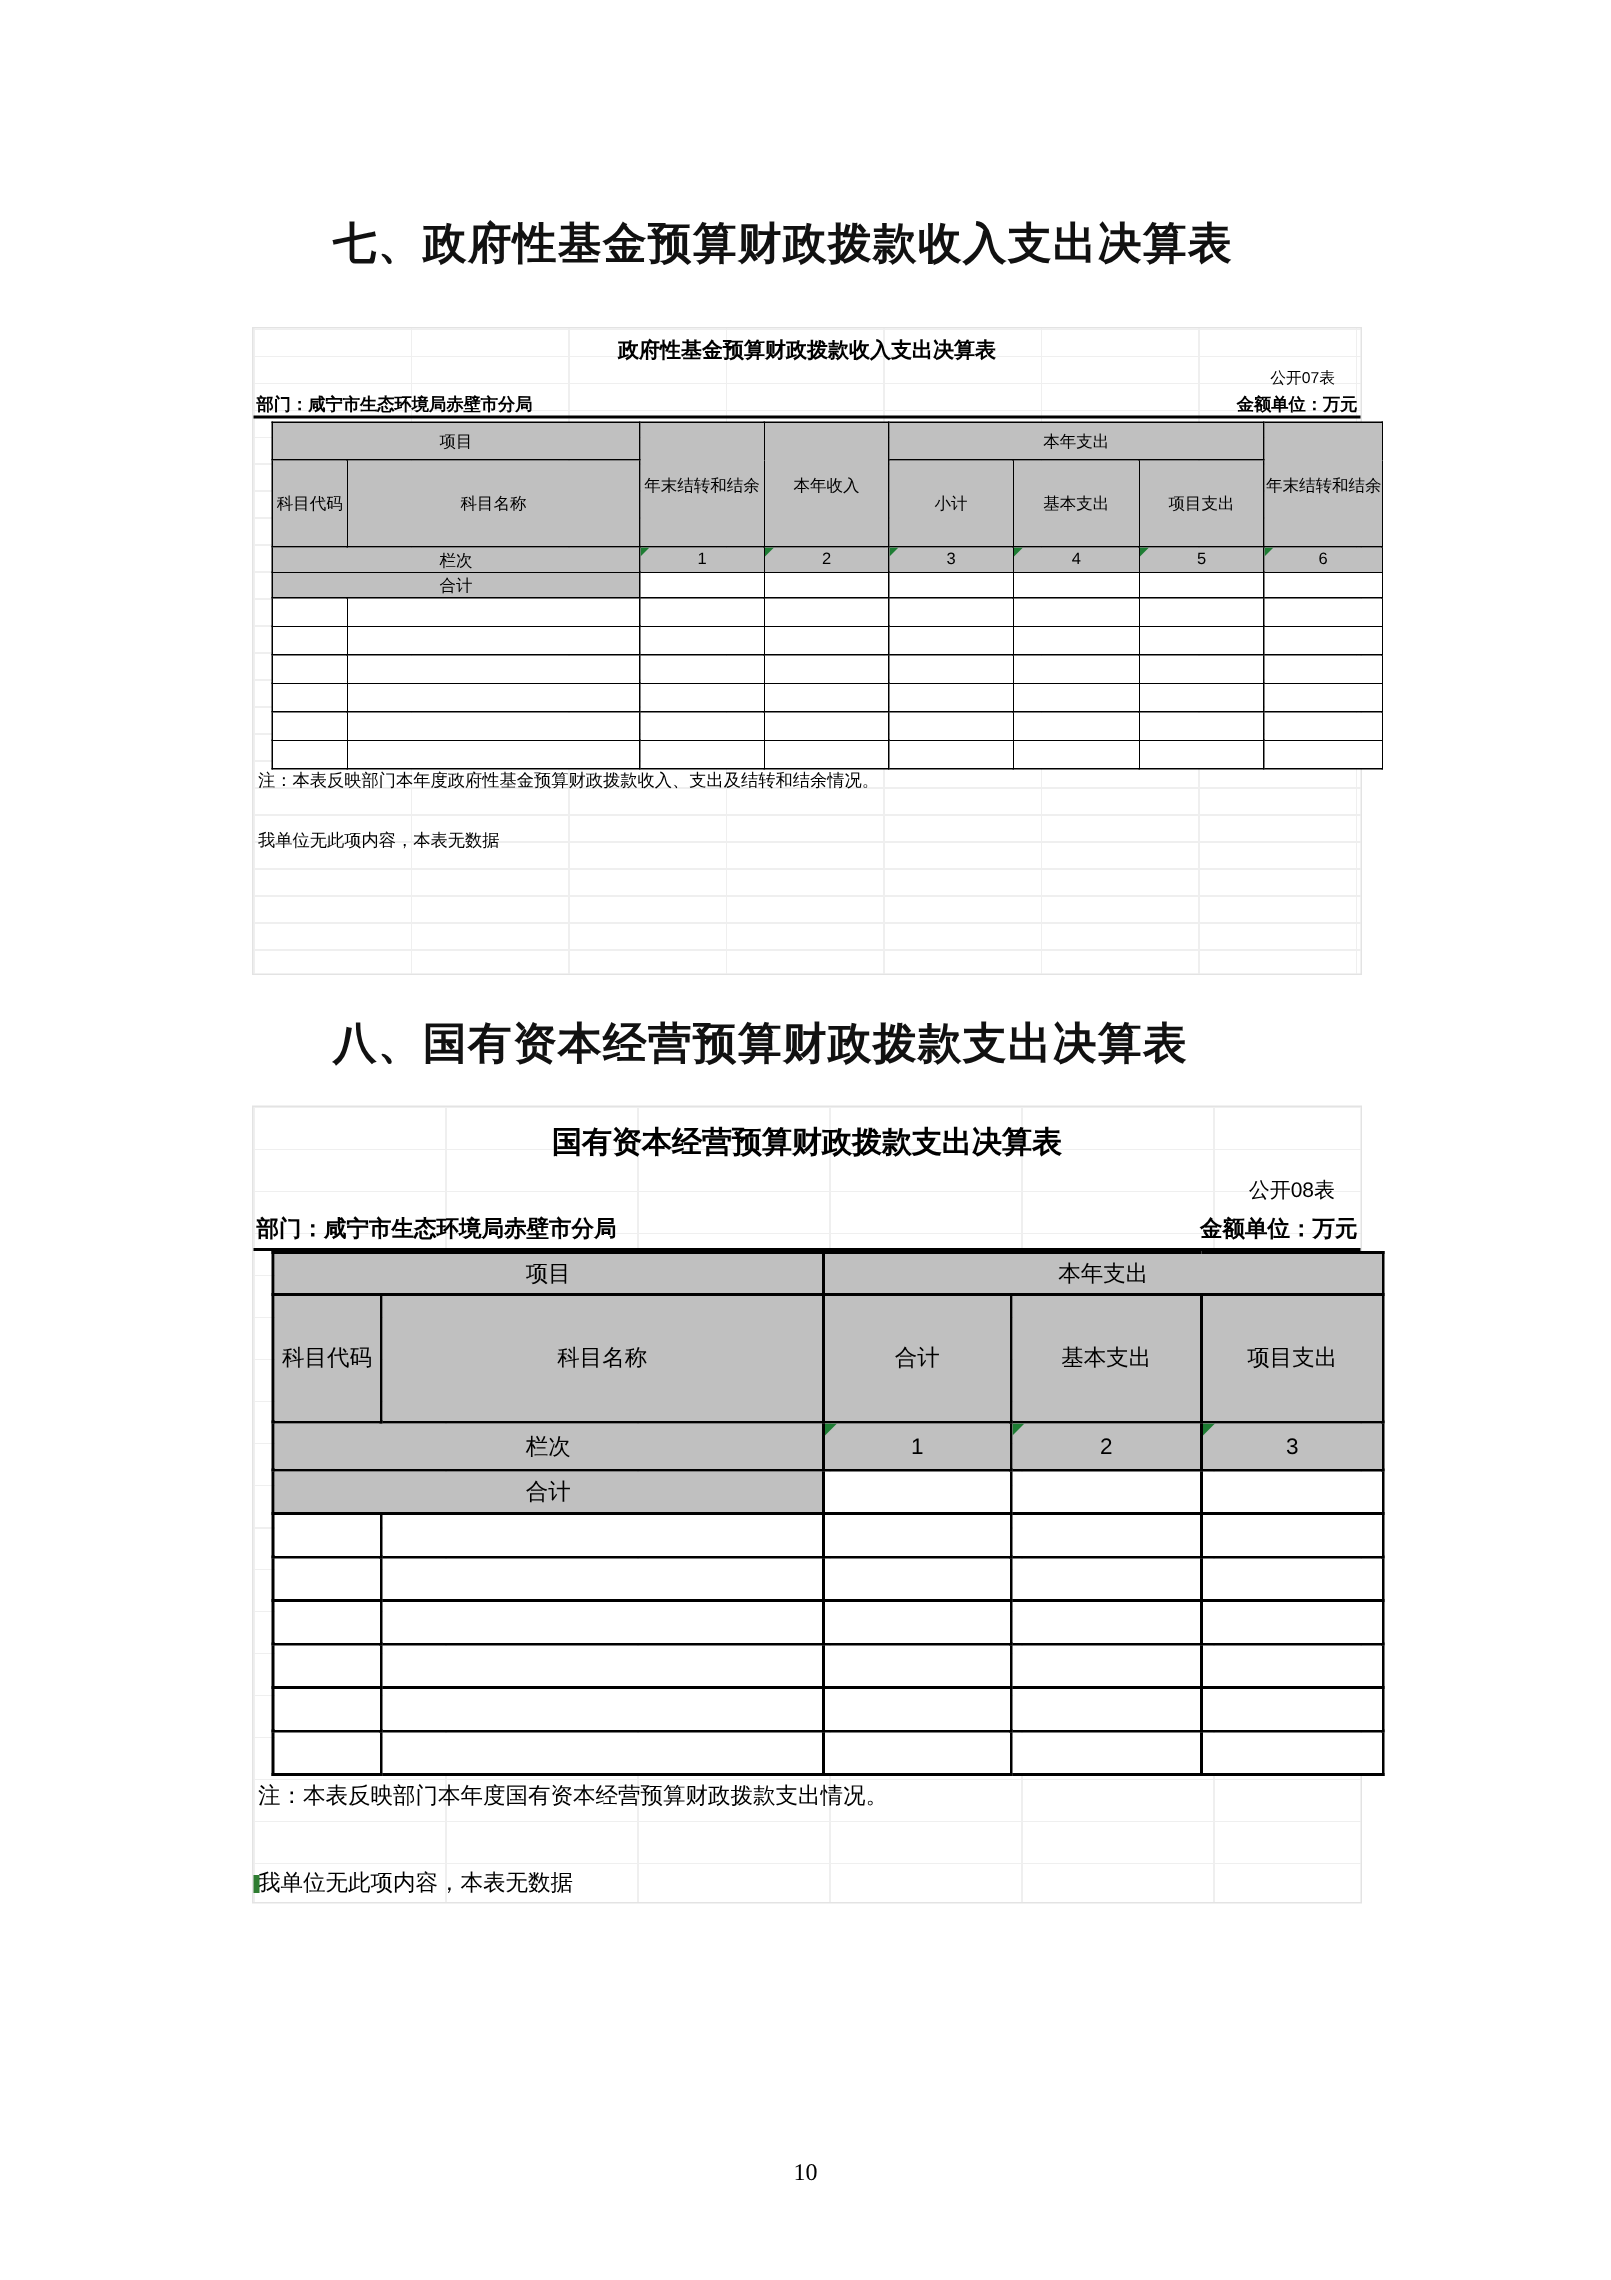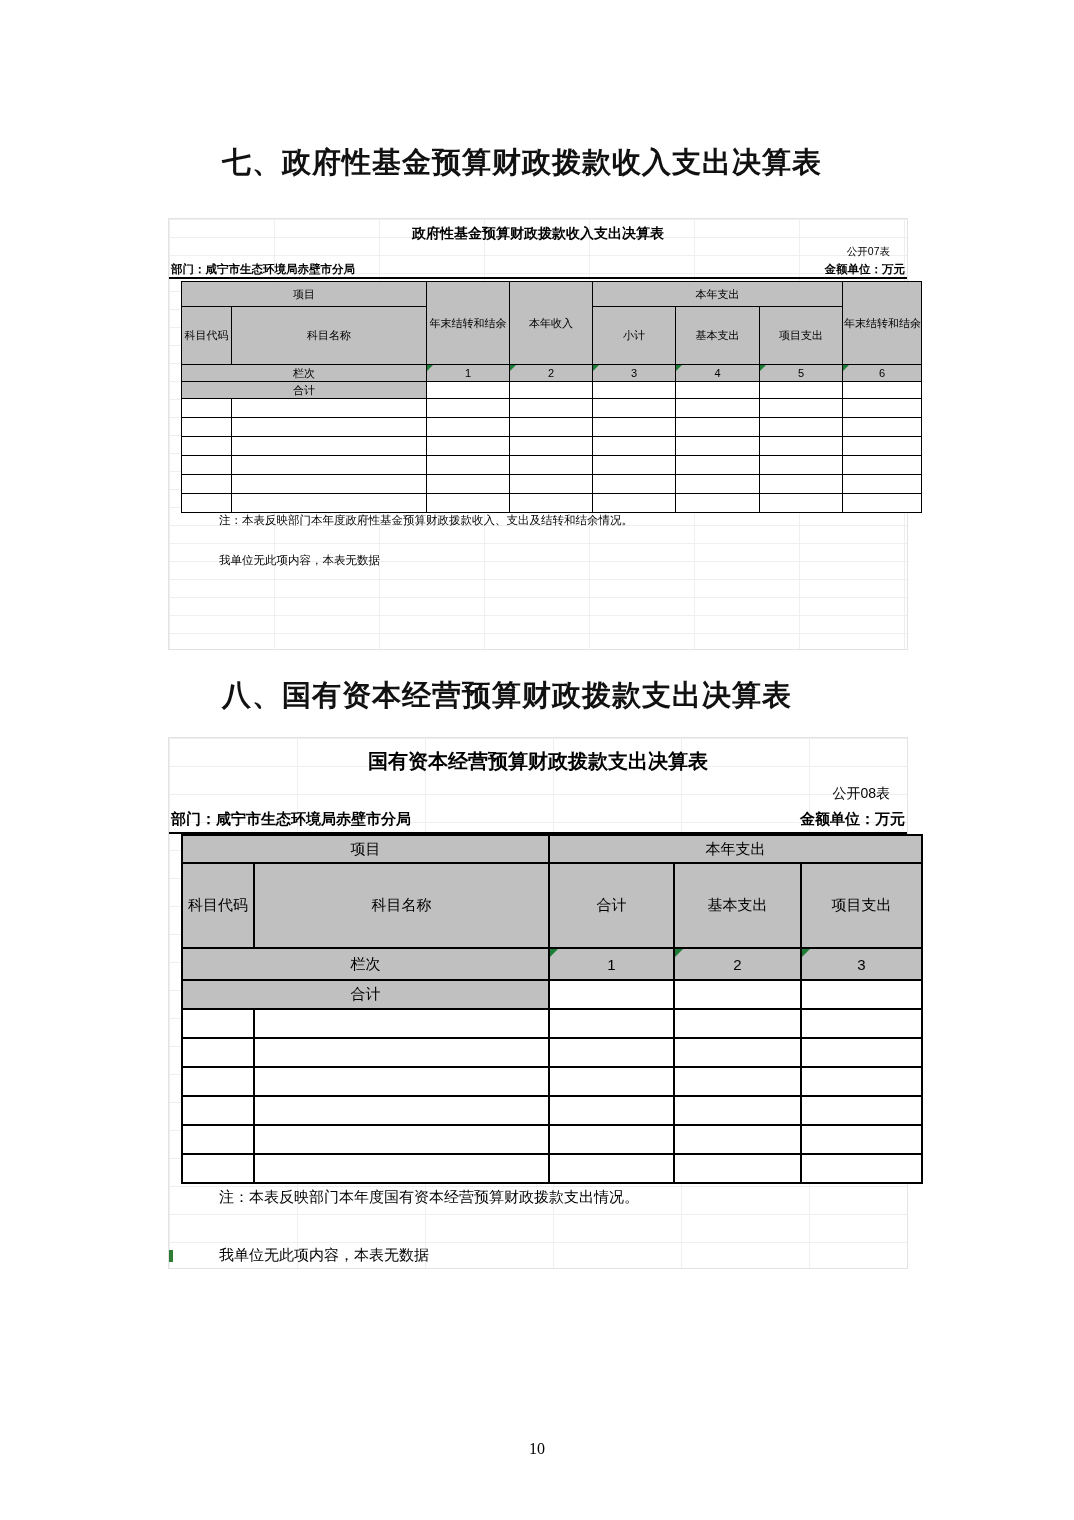--- a/index.html
+++ b/index.html
@@ -49,21 +49,21 @@
   .shot1 tr.hr1{height:25px;}  .shot1 tr.hr2{height:58px;}
   .shot1 tr.lanes{height:17px;}.shot1 tr.total{height:17px;}
   .shot1 tr.empty{height:19px;}
   .shot2 tr.hr1{height:28px;}  .shot2 tr.hr2{height:85px;}
   .shot2 tr.lanes{height:32px;}.shot2 tr.total{height:29px;}
   .shot2 tr.empty{height:29px;}
   .tri{position:absolute;top:0;left:0;width:0;height:0;
        border-top:6px solid #1e7d34;border-right:6px solid transparent;}
   .shot2 .tri{border-top-width:8px;border-right-width:8px;}
   
-  .note,.nodata{position:absolute;left:3px;right:3px;white-space:nowrap;margin-left:47px;}
+  .note,.nodata{position:absolute;left:3px;right:3px;white-space:nowrap;}
   .shot1 .note{top:294px;font-size:11.5px;}
   .shot1 .nodata{top:334px;font-size:11.5px;}
   .shot2 .note{top:450px;font-size:15px;}
   .shot2 .nodata{top:508px;font-size:15px;}
   .green-mark{position:absolute;left:0;bottom:6px;width:4px;height:12px;background:#2f7d32;}
   
   .page-number{
     position:absolute;top:1405px;left:0;width:100%;text-align:center;
     font-family:"Liberation Serif",serif;font-size:16px;margin-top:35px;
   }

